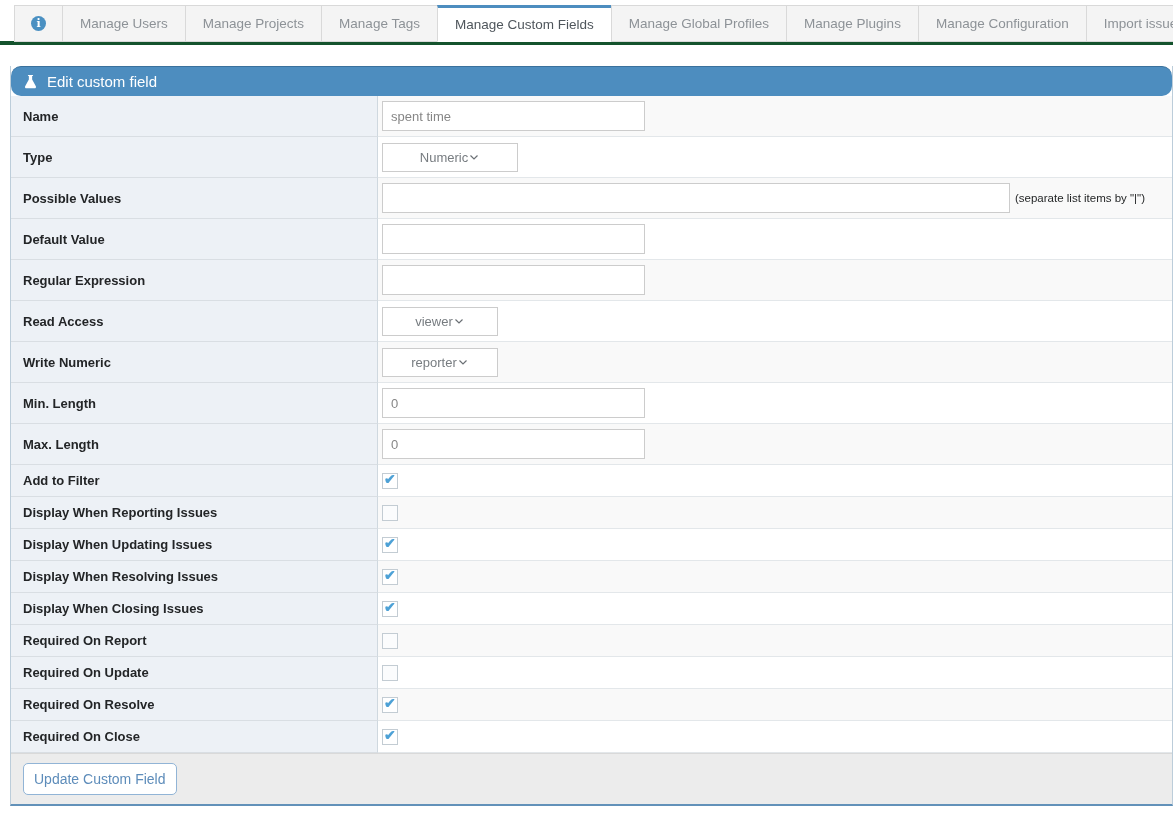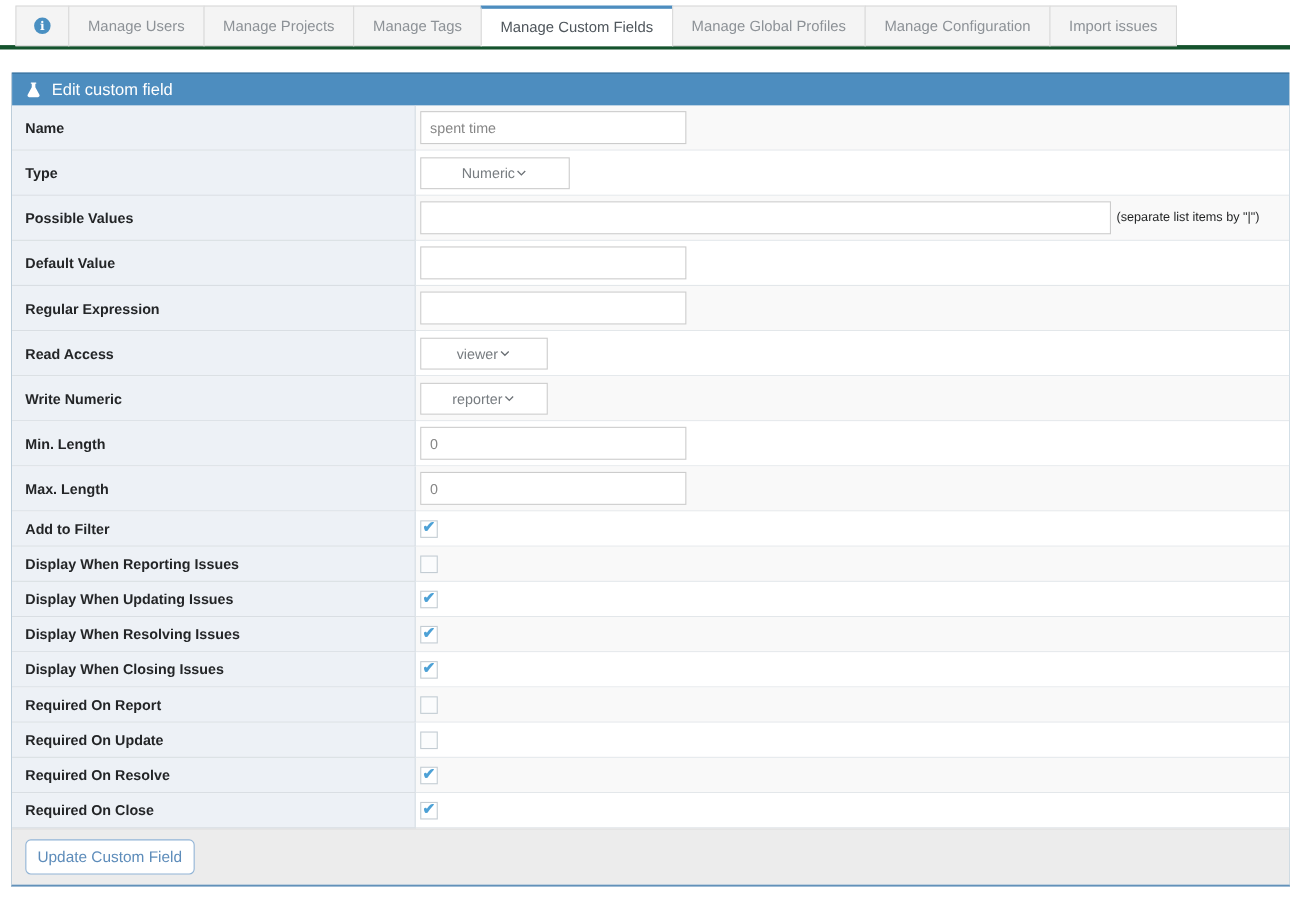--- a/index.html
+++ b/index.html
@@ -48,21 +48,21 @@
     border-left:1px solid #bccdda;
     border-right:1px solid #bccdda;
     border-bottom:2px solid #6291b9;
   }
   .panel-header {
     height:30px;
     background:#4d8dbf;
     border-top:1px solid #3a719c;
     display:flex; align-items:center; gap:9px;
     padding:0 12px;
-    color:#ffffff; font-size:15px;
+    color:#ffffff; font-size:15px;border-radius:10px;
   }
   .panel-header .flask { display:flex; align-items:center; }
 
   
   .form-row { display:flex; }
   .form-row.tall { height:41px; }
   .form-row.short { height:32px; }
   .cell-label {
     width:367px; flex:0 0 367px;
     background:#edf1f6;
@@ -75,21 +75,21 @@
   .cell-value {
     flex:1;
     background:#ffffff;
     border-bottom:1px solid #e3e7ea;
     display:flex; align-items:center;
     padding-left:4px;
   }
   .form-body .form-row:nth-child(odd) .cell-value { background:#f9f9f9; }
 
   .text-input {
-    width:242px; height:30px;
+    width:263px; height:30px;
     border:1px solid #cccccc; background:#fff;
     padding:0 8px;
     font-family:inherit; font-size:13px; color:#868686;
     outline:none;
   }
   .text-input.wide { width:628px; }
   .hint { margin-left:5px; font-size:11.5px; color:#1f2122; white-space:nowrap; }
 
   .select {
     width:136px; height:29px;
@@ -142,20 +142,23 @@
     <span>Manage Projects</span>
   </div>
   <div class="tab">
     <span>Manage Tags</span>
   </div>
   <div class="tab active">
     <span>Manage Custom Fields</span>
   </div>
   <div class="tab">
     <span>Manage Global Profiles</span>
+  </div>
+  <div class="tab">
+    <span>Manage Plugins</span>
   </div>
   <div class="tab">
     <span>Manage Configuration</span>
   </div>
   <div class="tab">
     <span>Import issues</span>
   </div>
 </div>
 
 <div class="panel">

